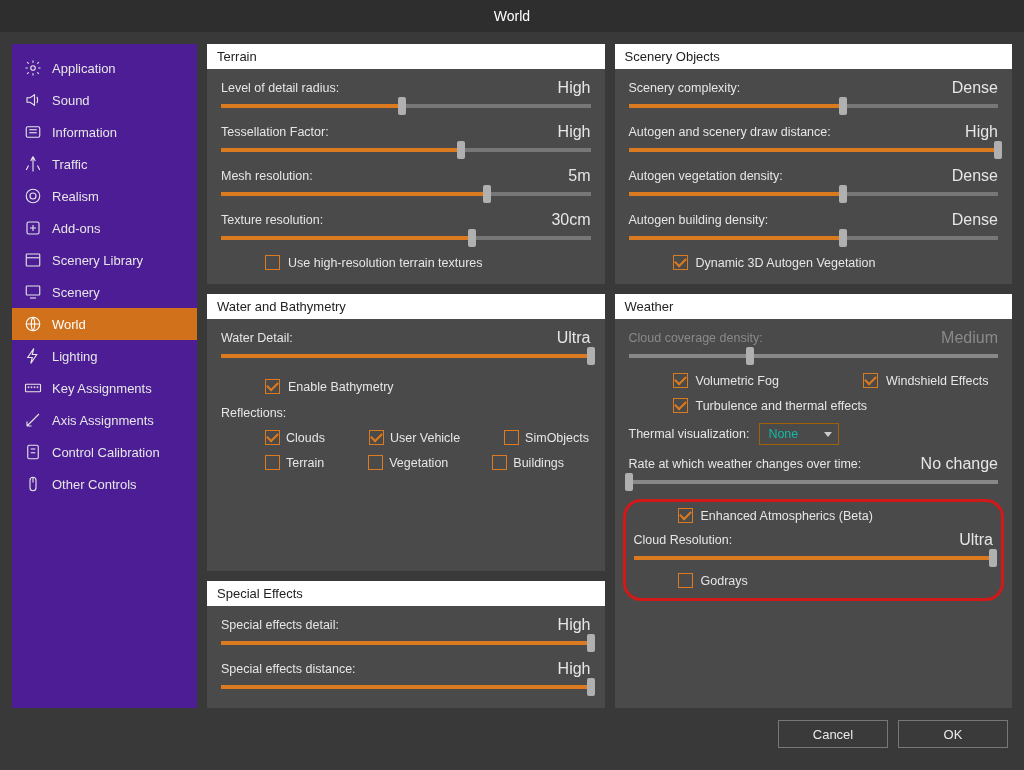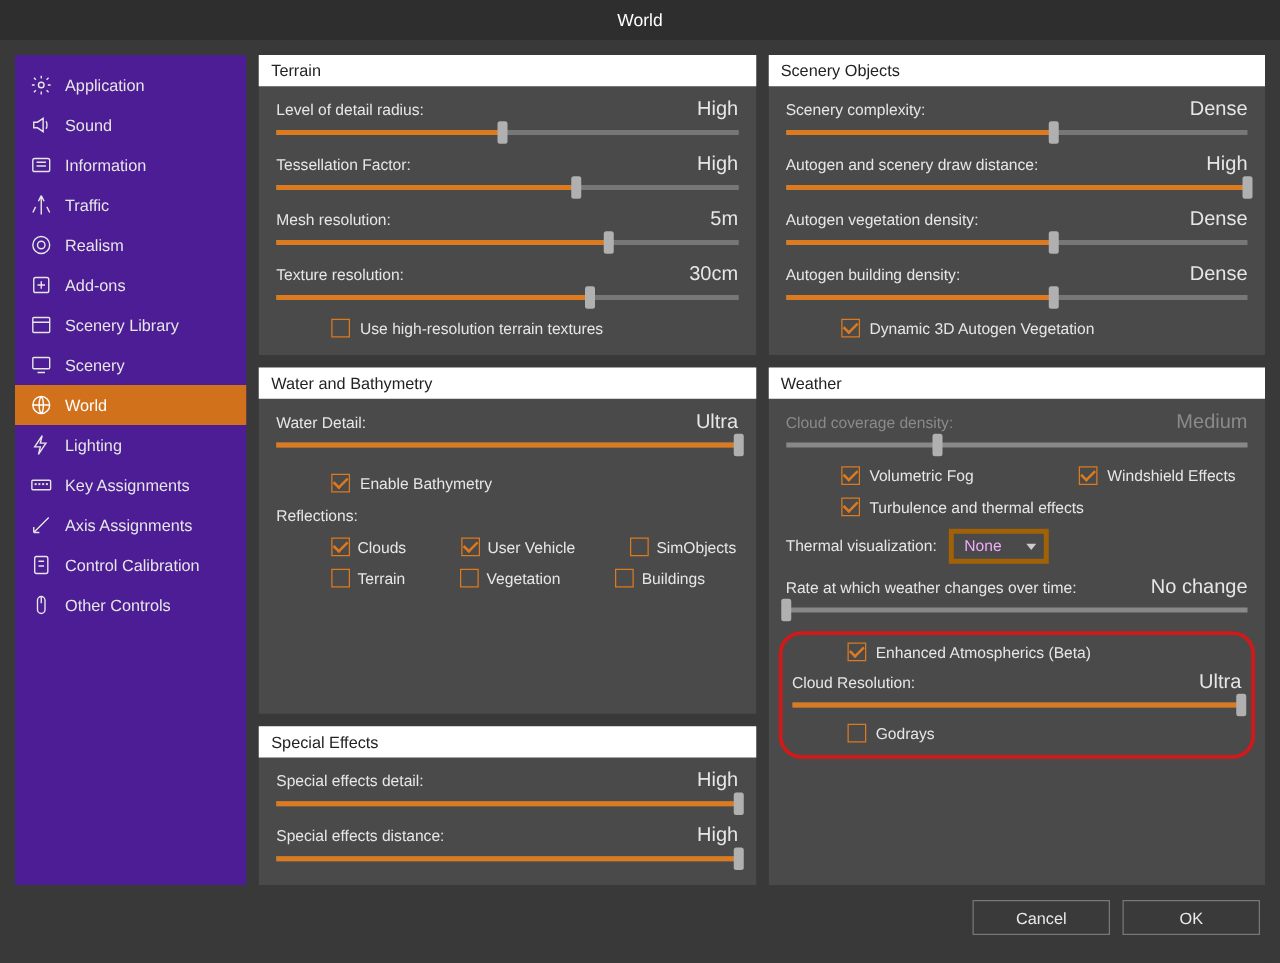--- a/index.html
+++ b/index.html
@@ -28,21 +28,21 @@
 .slider.disabled .track { background: #888; }
 .disabled .setting-label, .disabled .setting-value { color: #8a8a8a; }
 .checkbox-row { display: flex; align-items: center; gap: 8px; margin-left: 44px; }
 .checkbox { width: 15px; height: 15px; border: 1.5px solid #db7a1f; display: inline-flex; align-items: center; justify-content: center; background: transparent; cursor: pointer; }
 .checkbox.checked::after { content: ""; width: 9px; height: 5px; border-left: 2px solid #db7a1f; border-bottom: 2px solid #db7a1f; transform: rotate(-45deg) translate(1px,-1px); }
 .checkbox-label { font-size: 12.5px; }
 .checkbox-grid { display: flex; flex-wrap: wrap; }
 .checkbox-grid .checkbox-row { gap: 6px; }
 .section-sub { color: #e6e6e6; font-size: 12.5px; margin-top: 2px; }
 .inline-row { display: flex; align-items: center; gap: 10px; }
-.dropdown { border: 4px solid #a16207; padding: 3px 22px 3px 8px; background: #4a4a4a; color: #f0abfc; position: relative; font-size: 12.5px; cursor: pointer; min-width: 80px; }
+.dropdown { border: 1px solid #a16207; padding: 3px 22px 3px 8px; background: #4a4a4a; color: #14b8a6; position: relative; font-size: 12.5px; cursor: pointer; min-width: 80px; }
 .dropdown::after { content: ""; position: absolute; right: 6px; top: 8px; border-left: 4px solid transparent; border-right: 4px solid transparent; border-top: 5px solid #ccc; }
 .weather-two { display: flex; gap: 40px; }
 .footer { display: flex; justify-content: flex-end; gap: 10px; padding: 0 16px 12px 0; }
 .btn { width: 110px; height: 28px; background: #3a3a3a; border: 1px solid #777; color: #eaeaea; display: inline-flex; align-items: center; justify-content: center; cursor: pointer; font-size: 13px; }
 .highlight-box { border: 3px solid #d21919; border-radius: 18px; padding: 6px 8px 10px 8px; margin: 0 -6px -6px -6px; display: flex; flex-direction: column; gap: 8px; }
 </style>
 </head>
 <body>
 
 <div class="titlebar">World</div>

